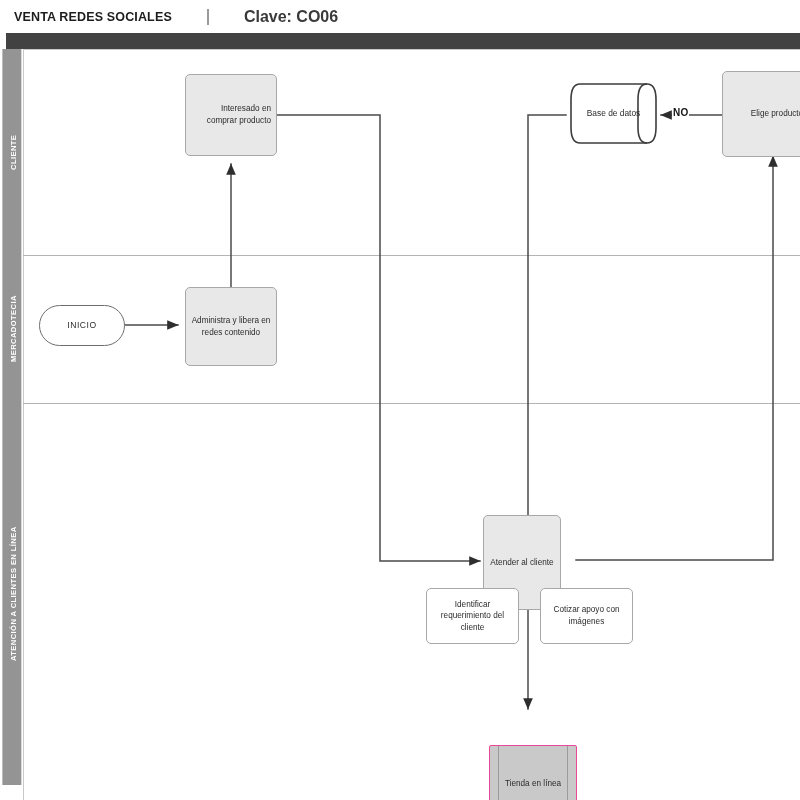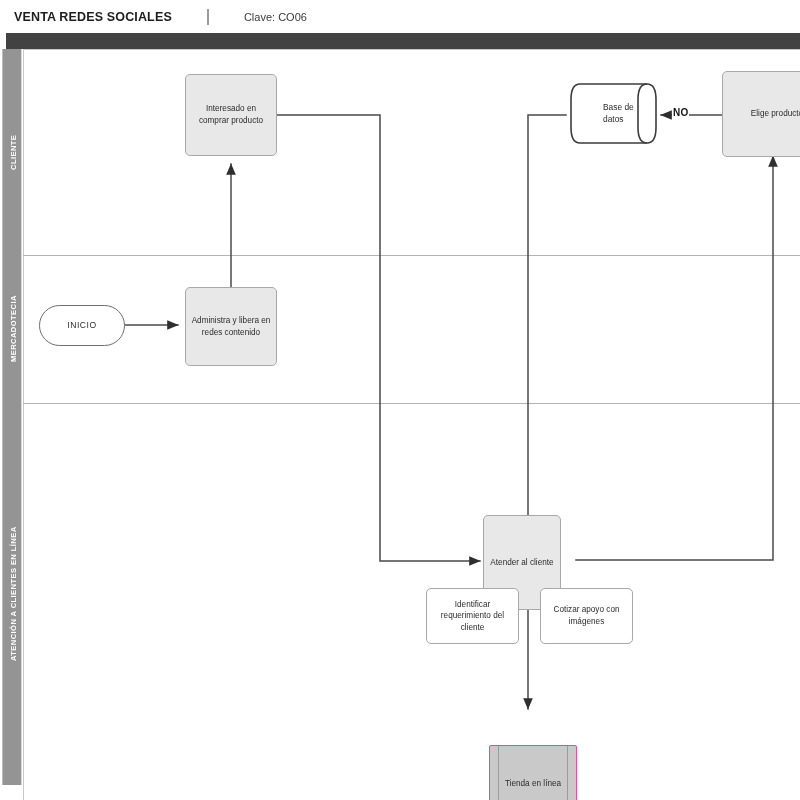--- a/index.html
+++ b/index.html
@@ -46,22 +46,22 @@
   }
   .header-divider {
     display: inline-block;
     width: 2px;
     height: 16px;
     background: #9a9a9a;
     margin: 0 8px;
     vertical-align: -3px;
   }
   .header-sub {
-    font-size: 11px;
-    font-weight: normal;
+    font-size: 16px;
+    font-weight: bold;
     color: #3a3a3a;
     white-space: nowrap;
   }
 
   
   .dark-band {
     position: absolute;
     left: 6px;
     top: 33px;
     width: 794px;
@@ -196,23 +196,22 @@
     border: none;
     font-size: 8.4px;
   }
   .node-db .db-shape {
     position: absolute;
     left: 0; top: 0; right: 0; bottom: 0;
   }
   .node-db .db-text {
     position: relative;
     z-index: 2;
-    text-align: left;
+    text-align: right;
     line-height: 1.4;
-    padding-left: 32px;
   }
 
   .edge-label {
     position: absolute;
     font-size: 10px;
     font-weight: bold;
     color: #141414;
     background: #ffffff;
     padding: 0 1px;
     letter-spacing: 0.2px;
@@ -264,21 +263,21 @@
 
         <path d="M576,511 L773,511 L773,107" marker-end="url(#arrow)"></path>
 
         <path d="M528,528 L528,660" marker-end="url(#arrow)"></path>
 
         <path d="M487,560 L487,580" stroke="#8e8e8e" stroke-width="1"></path>
         <path d="M570,560 L570,580" stroke="#8e8e8e" stroke-width="1"></path>
       </g>
     </svg>
 
-    <div class="node node-process" style="left:185px; top:25px; width:92px; height:82px;">Interesado en comprar producto</div>
+    <div class="node node-process" style="left:185px; top:25px; width:92px; height:82px;text-align:right;">Interesado en comprar producto</div>
 
     <div class="node node-db" style="left:566px; top:22px; width:95px; height:85px;">
       <svg class="db-shape" viewBox="0 0 95 85" preserveAspectRatio="none">
         <path d="M14,13 L81,13 C87,13 90,19 90,28.5 L90,56.5 C90,66 87,72 81,72 L14,72 C8,72 5,66 5,56.5 L5,28.5 C5,19 8,13 14,13 Z" fill="#ffffff" stroke="#3c3c3c" stroke-width="1.6"></path>
         <path d="M81,13 C75,13 72,19 72,28.5 L72,56.5 C72,66 75,72 81,72" fill="none" stroke="#3c3c3c" stroke-width="1.6"></path>
       </svg>
       <span class="db-text">Base de datos</span>
     </div>
 
     <div class="node node-process" style="left:722px; top:22px; width:110px; height:86px;">Elige producto</div>

